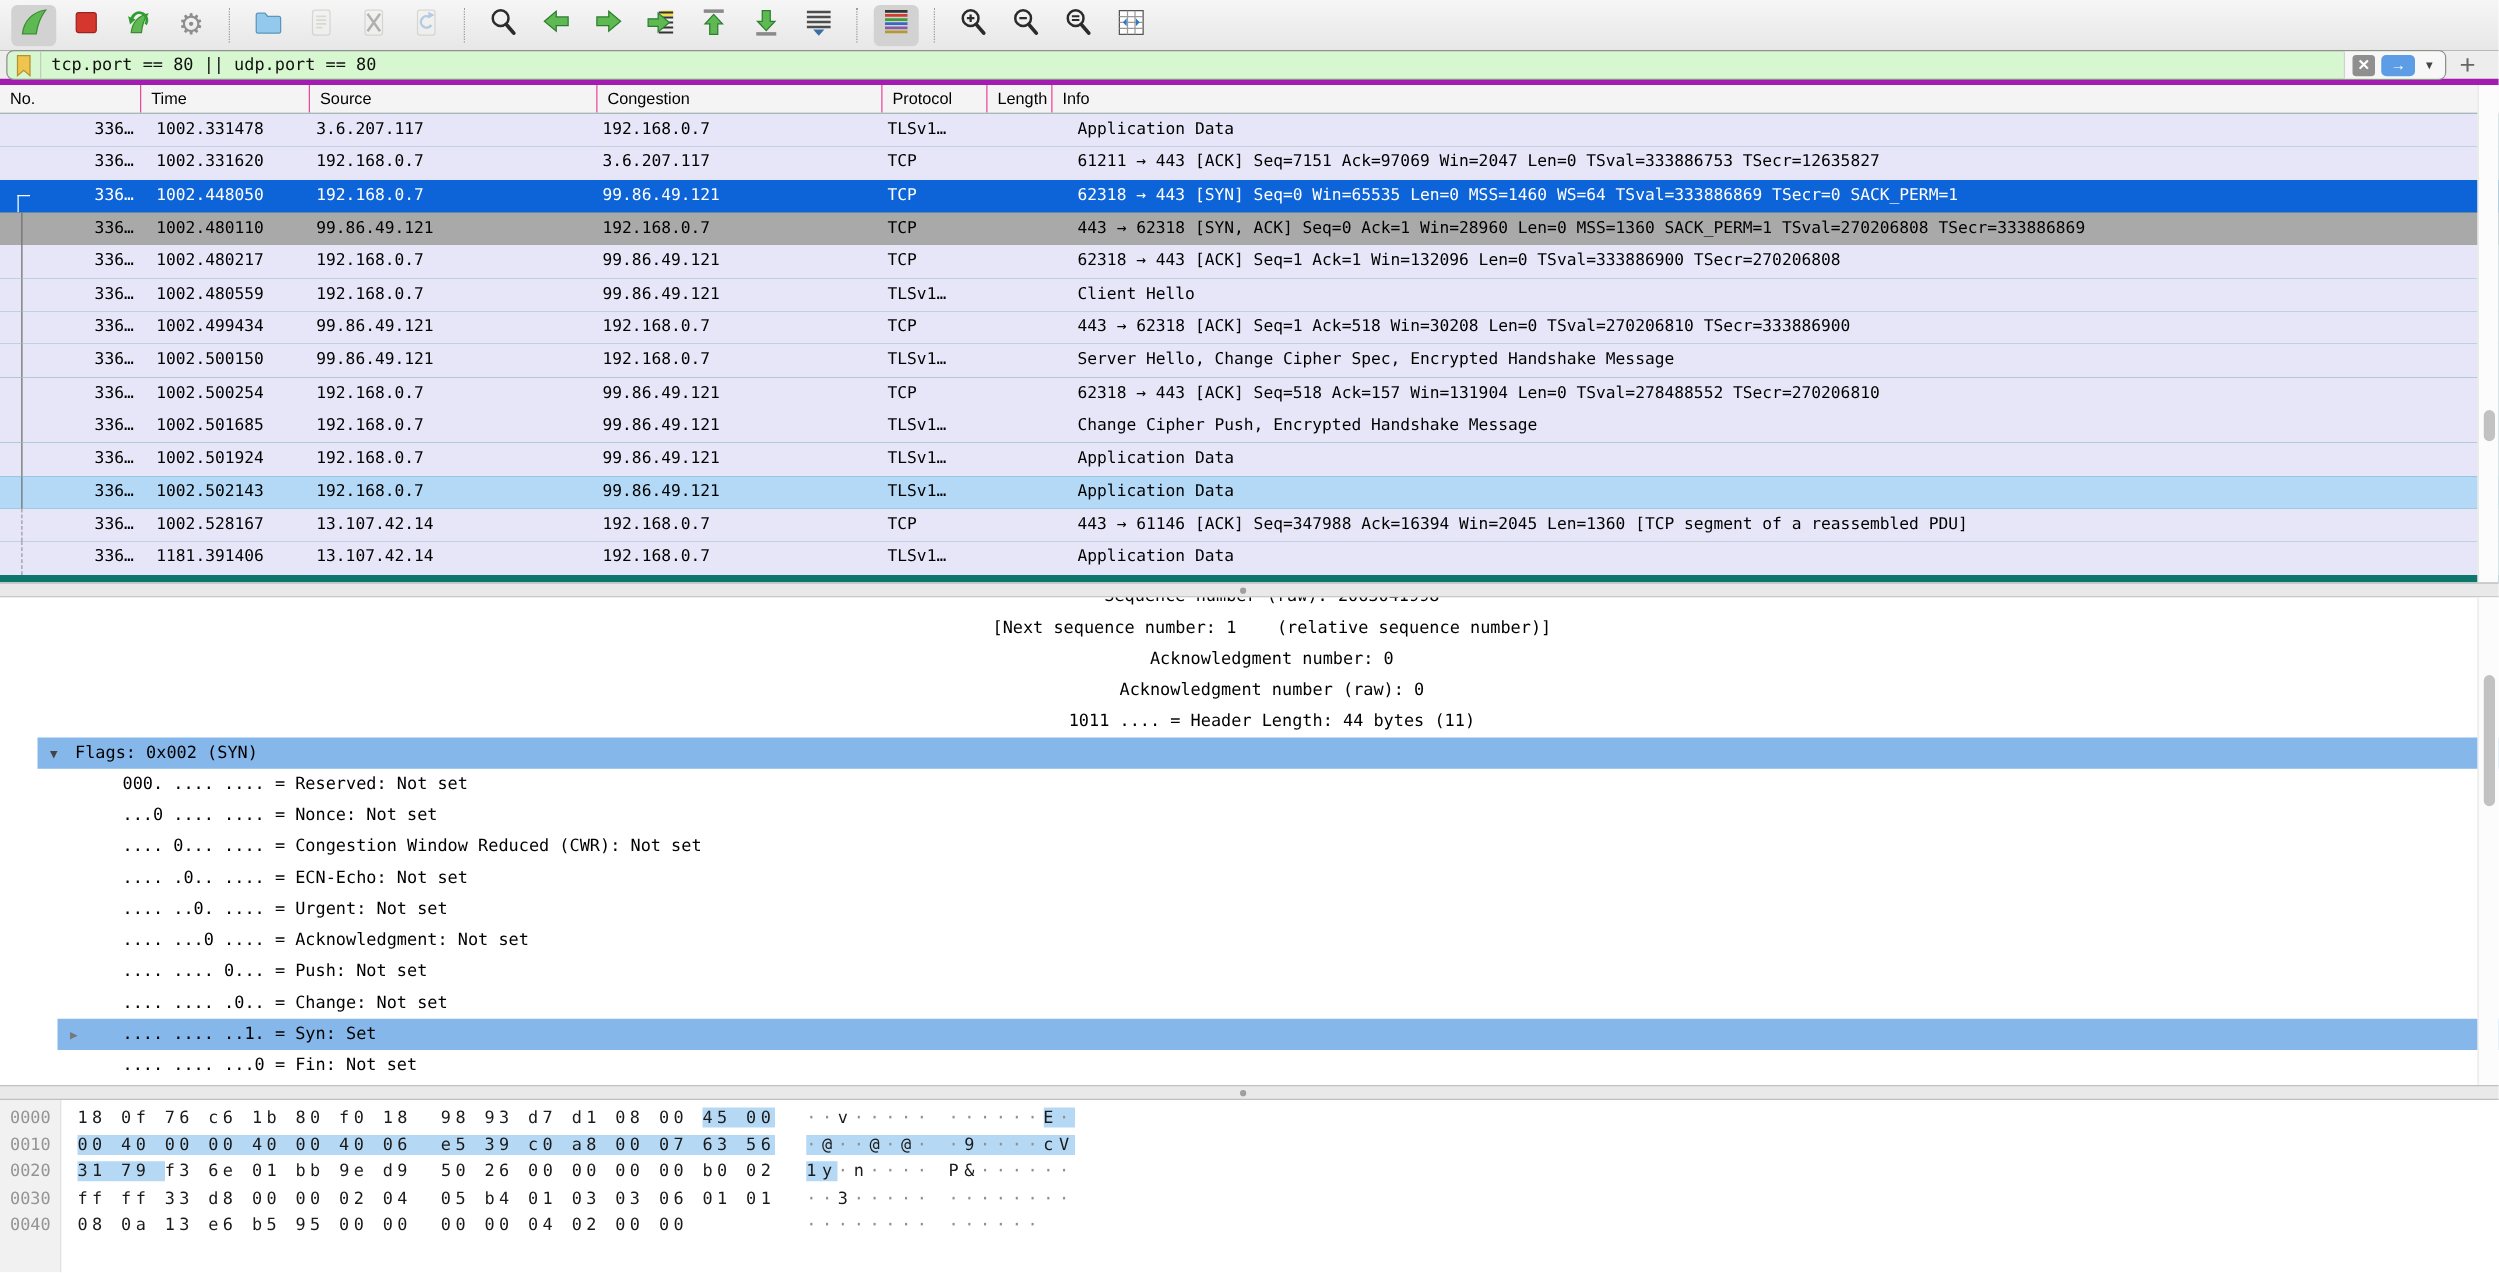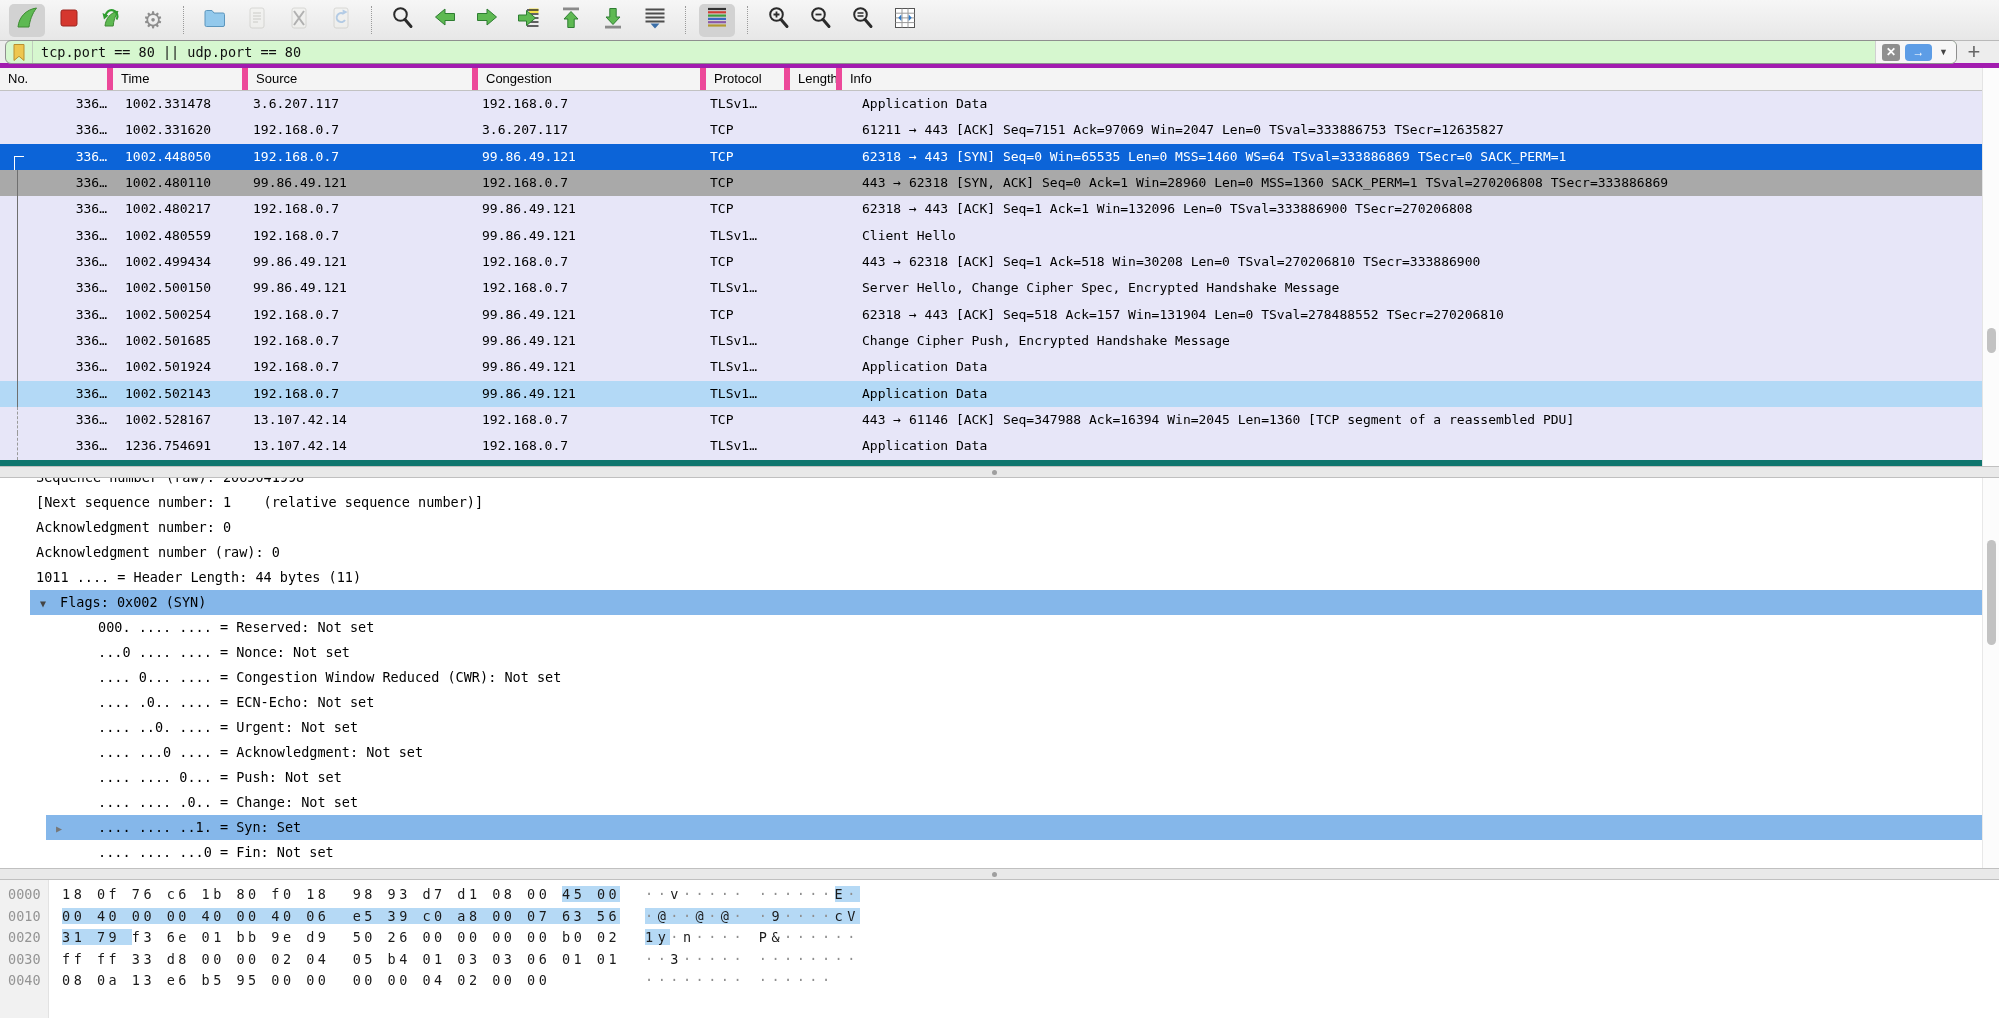--- a/index.html
+++ b/index.html
@@ -42,21 +42,21 @@
   .fapply{width:27px;height:17px;border-radius:4px;background:#5d9de6;color:#fff;
     font:bold 12px/16px "Liberation Sans",sans-serif;text-align:center;}
   .fcaret{font-size:9px;color:#444;margin-left:2px;}
   .faddbtn{flex:0 0 auto;width:34px;text-align:center;font:22px/24px "Liberation Sans",sans-serif;color:#666;}
   
   .plheader{
     position:absolute;top:68px;left:0;right:0;height:23px;background:#f4f4f4;
     border-bottom:1px solid #c2c2c2;display:flex;font-size:13px;color:#000;
     box-sizing:border-box;
   }
-  .phc{box-sizing:border-box;border-right:6px solid #ec4899;padding:3px 0 0 8px;
+  .phc{box-sizing:border-box;border-right:1px solid #ec4899;padding:3px 0 0 8px;
     overflow:hidden;white-space:nowrap;flex:0 0 auto;}
   .plist{position:absolute;top:91px;left:0;right:0;height:375px;background:#0f766e;overflow:hidden;}
   .prow{height:26.35px;display:flex;font:13px/26.35px "DejaVu Sans Mono", monospace;
     white-space:nowrap;color:#000;}
   .prow.default{background:var(--row-default);}
   .prow.selected{background:var(--row-selected);color:#fff;}
   .prow.unfocused{background:var(--row-unfocused);}
   .prow.related{background:var(--row-related);}
   .pc{box-sizing:border-box;overflow:hidden;flex:0 0 auto;}
   .c-no{width:113px;text-align:right;padding-right:6px;position:relative;}
@@ -85,21 +85,21 @@
   .dline{height:25px;font:13.5px/25px "DejaVu Sans Mono", monospace;color:#000;
     white-space:pre;overflow:hidden;}
   .dline .tri{display:inline-block;width:26px;text-align:center;font-size:10px;color:#444;}
   .dline.sel{background:var(--field-hl);}
   .dline.flags{margin-left:30px;}
   .dline.flags .txt{padding-left:4px;}
   .dline.bit{padding-left:98px;}
   .dline.bitsel{margin-left:46px;padding-left:0;}
   .dline.bitsel .tri{color:#777;}
   .dline.bitsel .txt{padding-left:26px;}
-  .dline.field{padding-left:36px;}
+  .dline.field{padding-left:36px;text-align:center;}
   .detscroll{position:absolute;right:0;top:478px;width:16px;height:390px;background:#fcfcfc;
     border-left:1px solid #e8e8e8;}
   
   .hexpane{position:absolute;top:880px;left:0;right:0;height:138px;background:#fff;overflow:hidden;}
   .hexgutter{position:absolute;left:0;top:0;bottom:0;width:48px;background:#f1f1f1;
     border-right:1px solid #e2e2e2;}
   .hrow{position:relative;height:21.5px;font:13.5px/21.5px "DejaVu Sans Mono", monospace;
     white-space:pre;color:#1a1a1a;}
   .hoff{position:absolute;left:8px;color:#949494;}
   .hbytes{position:absolute;left:62px;letter-spacing:3.5px;}
@@ -383,21 +383,21 @@
       <div class="pc c-no"><span class="mark dashed"></span>336…</div>
       <div class="pc c-time">1002.528167</div>
       <div class="pc c-src">13.107.42.14</div>
       <div class="pc c-dst">192.168.0.7</div>
       <div class="pc c-proto">TCP</div>
       <div class="pc c-len">1414</div>
       <div class="pc c-info">443 → 61146 [ACK] Seq=347988 Ack=16394 Win=2045 Len=1360 [TCP segment of a reassembled PDU]</div>
     </div>
     <div class="prow default">
       <div class="pc c-no"><span class="mark dashed"></span>336…</div>
-      <div class="pc c-time">1236.754691</div>
+      <div class="pc c-time">1181.391406</div>
       <div class="pc c-src">13.107.42.14</div>
       <div class="pc c-dst">192.168.0.7</div>
       <div class="pc c-proto">TLSv1…</div>
       <div class="pc c-len">721</div>
       <div class="pc c-info">Application Data</div>
     </div>
   </div>
 <div class="plscroll">
   <div class="sbthumb" style="top:260px;height:25px;"></div>
 </div>

